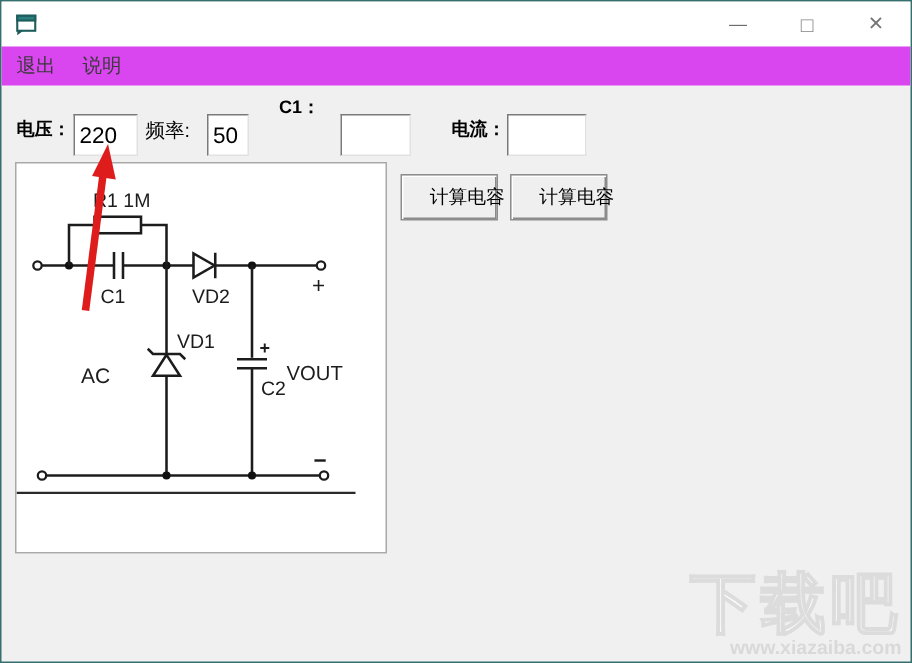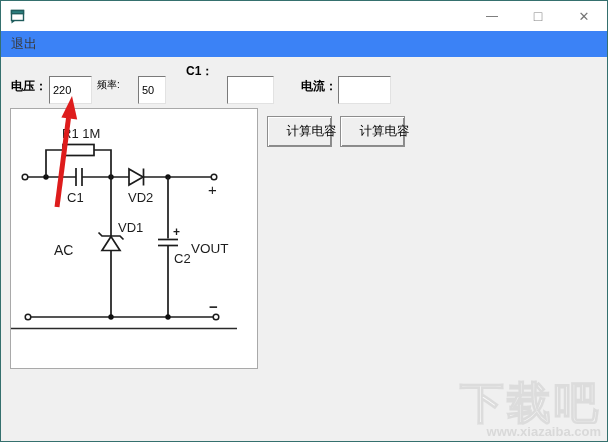--- a/index.html
+++ b/index.html
@@ -11,31 +11,31 @@
             display:flex;align-items:center;}
   .app-icon{margin-left:8px;width:17px;height:15px;flex:0 0 auto;}
   .title-text{margin-left:7px;font-size:13px;color:#8f8f8f;white-space:nowrap;}
   .win-controls{margin-left:auto;display:flex;height:100%;}
   .win-btn{width:46px;height:100%;display:flex;align-items:center;justify-content:center;
            color:#6e6e6e;cursor:default;}
   .win-btn.min{font-size:12px;}
   .win-btn.max{font-size:14px;color:#858585;}
   .win-btn.close{font-size:13px;color:#757575;}
   
-  .menubar{position:absolute;left:0;top:30px;right:0;height:26px;background:#3b82f6;
+  .menubar{position:absolute;left:0;top:30px;right:0;height:26px;background:#d946ef;
            display:flex;align-items:center;font-size:13px;color:#3a3a3a;
            border-bottom:1px solid #f2f2f2;}
   .menu-item{padding:0 9px;height:100%;display:flex;align-items:center;}
   .menu-item:first-child{margin-left:1px;}
   
   .lbl{position:absolute;font-size:12px;font-weight:bold;color:#000;white-space:nowrap;}
-  .lbl.thin{font-weight:normal;font-size:10px;}
+  .lbl.thin{font-weight:normal;font-size:13px;}
   .tb{position:absolute;top:75px;height:18px;box-sizing:border-box;background:#fff;
       border:1px solid;border-color:#7a7a7a #e2e2e2 #e2e2e2 #7a7a7a;
-      font-family:inherit;font-size:11px;color:#000;padding:13px 3px;outline:none;}
+      font-family:inherit;font-size:15px;color:#000;padding:13px 3px;outline:none;}
   
   .btn{position:absolute;top:115px;width:65px;height:31px;box-sizing:border-box;
        background:#efefef;border:1px solid #8d8d8d;
        box-shadow:inset 1px 1px 0 #ffffff, inset -1px -1px 0 #8a8a8a;
        display:flex;align-items:center;justify-content:center;
        font-size:12.5px;color:#000;cursor:default;white-space:nowrap;padding-left:24px;}
   
   .picbox{position:absolute;left:9px;top:107px;width:248px;height:261px;box-sizing:border-box;
           background:#ffffff;border:1px solid #a9a9a9;}
   .picbox svg{display:block;}
@@ -62,20 +62,21 @@
     </svg>
     <div class="win-controls">
       <span class="win-btn min">—</span>
       <span class="win-btn max">□</span>
       <span class="win-btn close">✕</span>
     </div>
   </div>
 
   <div class="menubar">
     <span class="menu-item">退出</span>
+    <span class="menu-item">说明</span>
   </div>
 
   <span class="lbl" style="left:10px;top:77px;">电压：</span>
   <input class="tb" style="left: 48px; width: 43px;" value="220">
 
   <span class="lbl thin" style="left:96px;top:77px;">频率:</span>
   <input class="tb" style="left: 137px; width: 28px;" value="50">
 
   <span class="lbl" style="left:185px;top:62px;">C1：</span>
   <input class="tb" style="left: 226px; width: 47px;" value="">

